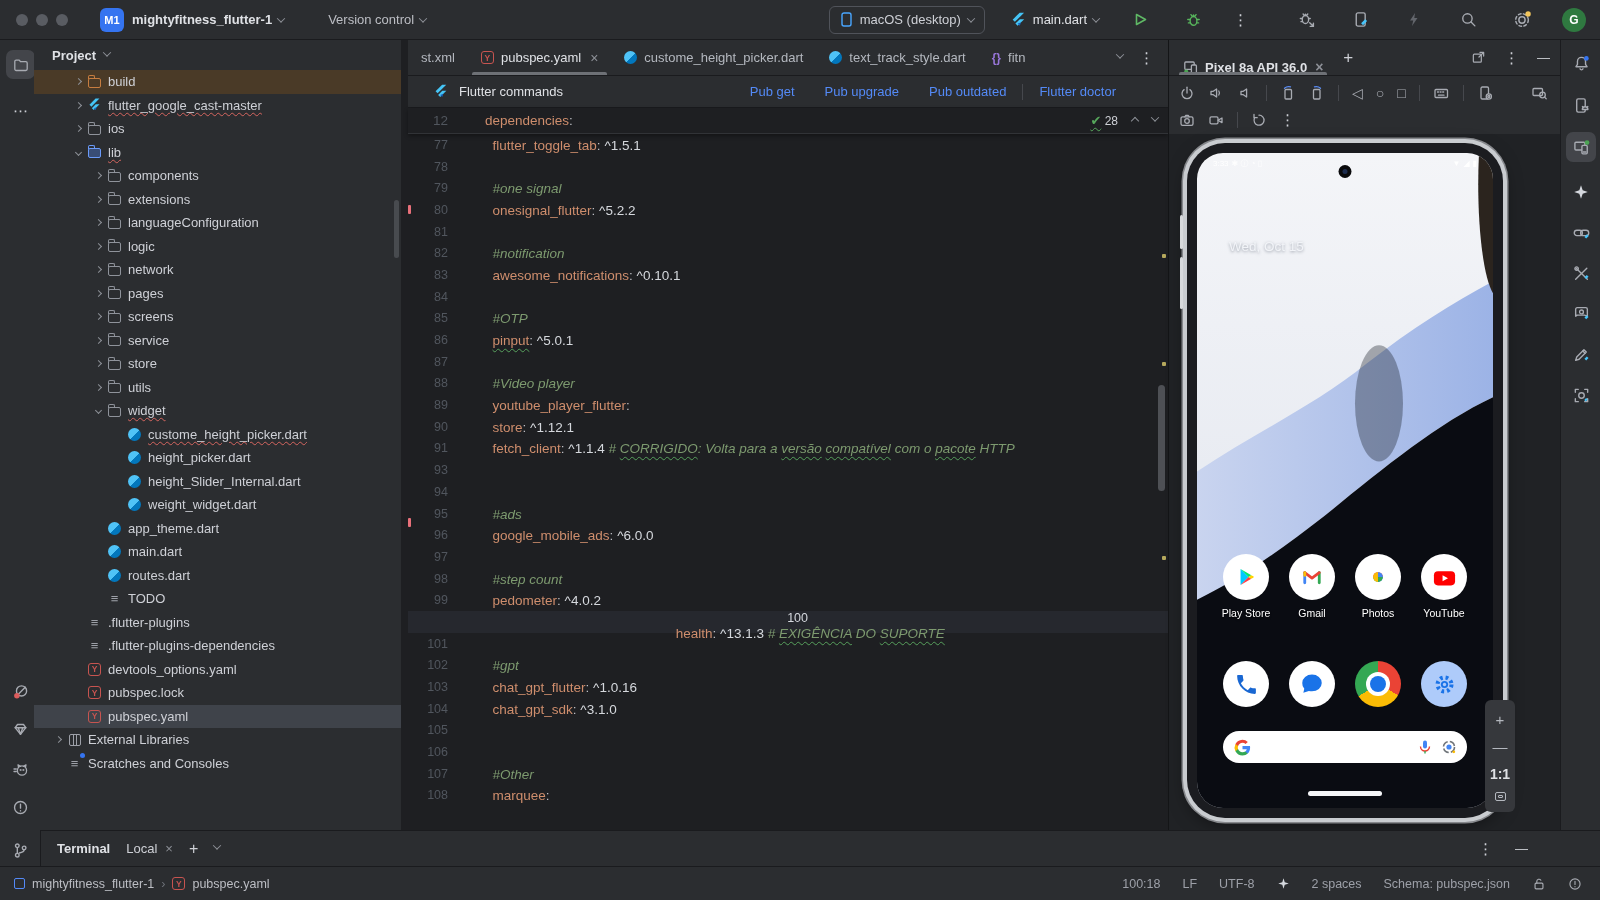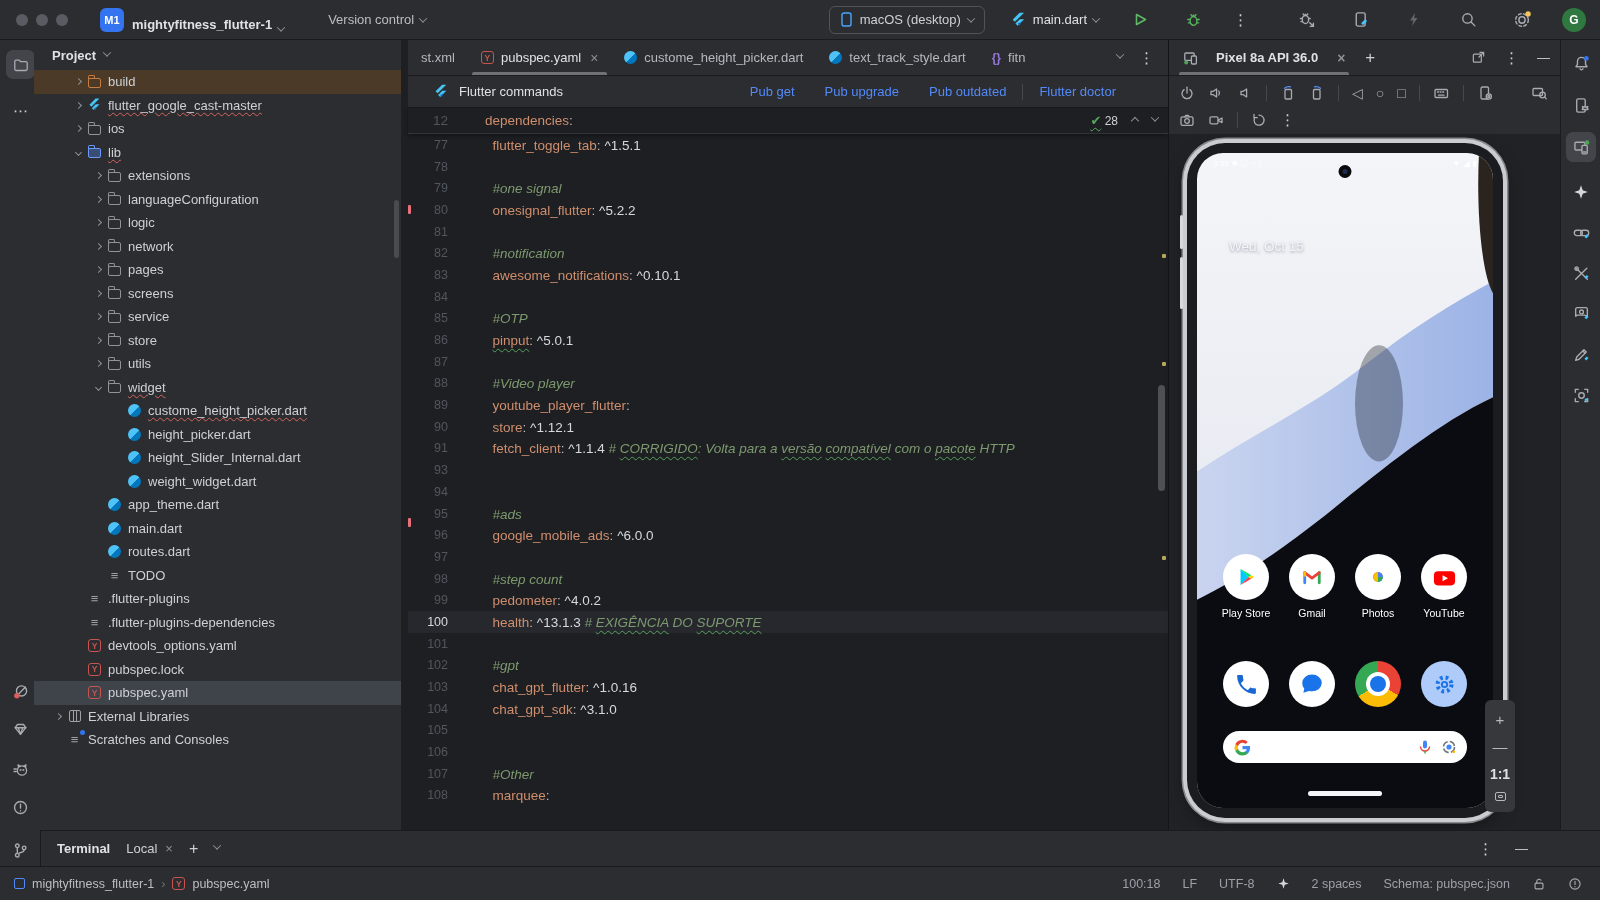--- a/index.html
+++ b/index.html
@@ -65,36 +65,36 @@
   #banner .lnk{color:#548af7;}
   #banner .spacer{flex:1;}
   #banner .bsep{width:1px;height:16px;background:#46484d;margin:0 6px;}
   #pinned{height:26px;display:flex;align-items:center;border-bottom:1px solid #313337;box-shadow:0 2px 4px rgba(0,0,0,.35);font-family:"DejaVu Sans Mono",monospace;font-size:13.5px;position:relative;}
   #pinned .lnum{width:40px;text-align:right;color:#51565e;flex:none;}
   #pinned .pcode{margin-left:37px;}
   #pinned-right{position:absolute;right:10px;display:flex;align-items:center;gap:14px;font-family:"Liberation Sans",sans-serif;font-size:12px;color:#ced0d6;}
   .checkwavy{color:#57a75c;font-size:13px;text-decoration:underline wavy #57a75c 1px;text-underline-offset:2px;}
   #code{position:absolute;top:94px;left:0;right:0;bottom:2px;}
   .crow{height:21.7px;display:flex;align-items:center;font-family:"DejaVu Sans Mono",monospace;font-size:13.5px;}
-  .crow.cur{background:#26282e;}
+  .crow.cur{background:#26282e;flex-direction:column;}
   .crow .lnum{width:40px;text-align:right;color:#51565e;flex:none;font-size:12.5px;}
   .crow.cur .lnum{color:#d5d8de;}
   .crow pre{margin-left:37px;font-family:"DejaVu Sans Mono",monospace;white-space:pre;}
   .c-key{color:#cf8e6d;}
   .c-p{color:#bcbec4;}
   .c-val{color:#d5d8dd;}
   .c-com{color:#7d9a6f;font-style:italic;}
   .sq{text-decoration:underline wavy #56a05c 1px;text-underline-offset:3px;}
   #ed-scroll{position:absolute;right:3px;top:345px;width:7px;height:106px;border-radius:4px;background:#4e5055;}
   .vcsmark{position:absolute;left:0;width:3px;height:9px;background:#e8707a;border-radius:1px;}
   .stripe-warn{position:absolute;right:2px;width:4px;height:4px;background:#b5a85c;border-radius:1px;}
   
   #device-panel{position:absolute;left:1168px;top:40px;width:392px;height:790px;background:#202225;border-left:1px solid #141517;}
   #dp-tabs{height:36px;background:#2b2d30;border-bottom:1px solid #1a1b1e;display:flex;align-items:center;padding:0 10px;font-size:13px;}
-  .dp-tab{display:flex;align-items:center;gap:17px;height:100%;padding:0 4px;position:relative;color:#dfe1e5;font-weight:600;}
+  .dp-tab{display:flex;align-items:flex-end;gap:6px;height:100%;padding:0 4px;position:relative;color:#dfe1e5;font-weight:600;}
   .dp-tab:after{content:"";position:absolute;left:0;right:0;bottom:0;height:3px;background:#6e7176;border-radius:2px 2px 0 0;}
   #dp-tabs .right{margin-left:auto;display:flex;align-items:center;gap:18px;color:#ced0d6;}
   .dp-toolbar{display:flex;align-items:center;gap:13px;padding:0 0 0 10px;background:#2b2d30;}
   #dp-tb1{height:34px;border-bottom:0;}
   #dp-tb2{height:24px;padding-bottom:4px;}
   .tsep{width:1px;height:16px;background:#46484d;}
   .navch{color:#a8abb2;font-size:14px;line-height:1;}
   
   #phone{position:absolute;left:18px;top:103px;width:316px;height:675px;border-radius:38px;background:#1b1c20;box-shadow:0 0 0 4px #c9ccd0,0 0 0 5.5px #85878b,0 6px 18px rgba(0,0,0,.5);}
   .sidebtn{position:absolute;left:-7px;width:3px;background:#d7d9dc;border-radius:2px;}
@@ -139,21 +139,21 @@
 </style>
 </head>
 <body>
 
 <div id="titlebar">
   <div style="display:flex;align-items:center;padding-left:16px;">
     <span class="dot"></span>
     <span class="dot"></span>
     <span class="dot"></span>
   </div>
-  <div style="display:flex;align-items:flex-end;margin-left:24px;">
+  <div style="display:flex;align-items:center;margin-left:24px;">
     <span class="m1badge">M1</span>
     <span class="tbtxt">mightyfitness_flutter-1</span>
     <span class="cv"></span>
   </div>
   <div style="display:flex;align-items:center;margin-left:44px;">
     <span class="tbtxt2">Version control</span>
     <span class="cv"></span>
   </div>
   <div style="margin-left:auto;display:flex;align-items:center;gap:26px;padding-right:14px;">
     <div class="pill">
@@ -325,20 +325,29 @@
         <span class="tlabel">ios</span>
       </div>
       <div class="trow blue" style="padding-left: 36px;">
         <span class="t-chev d">
           <i></i>
         </span>
         <span class="ic">
           <span class="ic-folder"></span>
         </span>
         <span class="tlabel err">lib</span>
+      </div>
+      <div class="trow" style="padding-left: 56px;">
+        <span class="t-chev r">
+          <i></i>
+        </span>
+        <span class="ic">
+          <span class="ic-folder"></span>
+        </span>
+        <span class="tlabel">components</span>
       </div>
       <div class="trow" style="padding-left: 56px;">
         <span class="t-chev r">
           <i></i>
         </span>
         <span class="ic">
           <span class="ic-folder"></span>
         </span>
         <span class="tlabel">extensions</span>
       </div>

